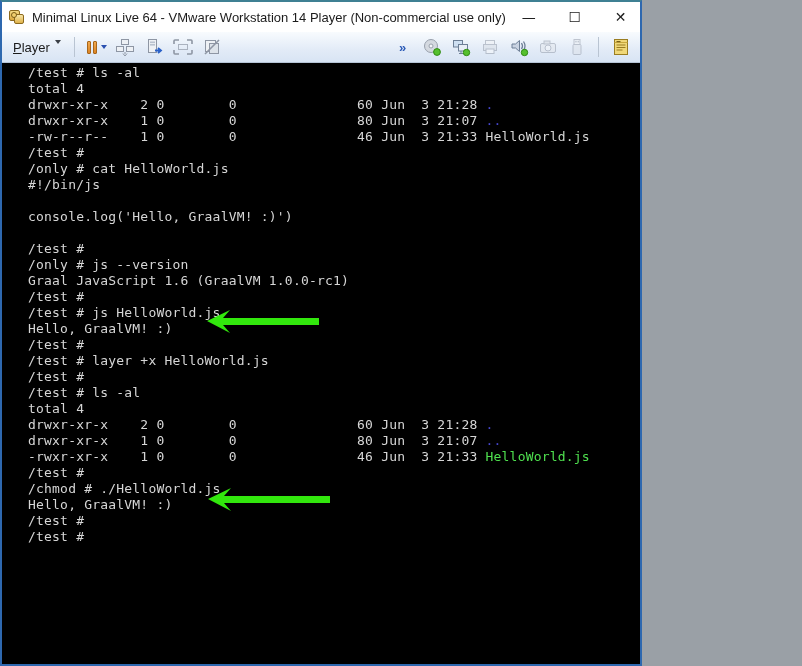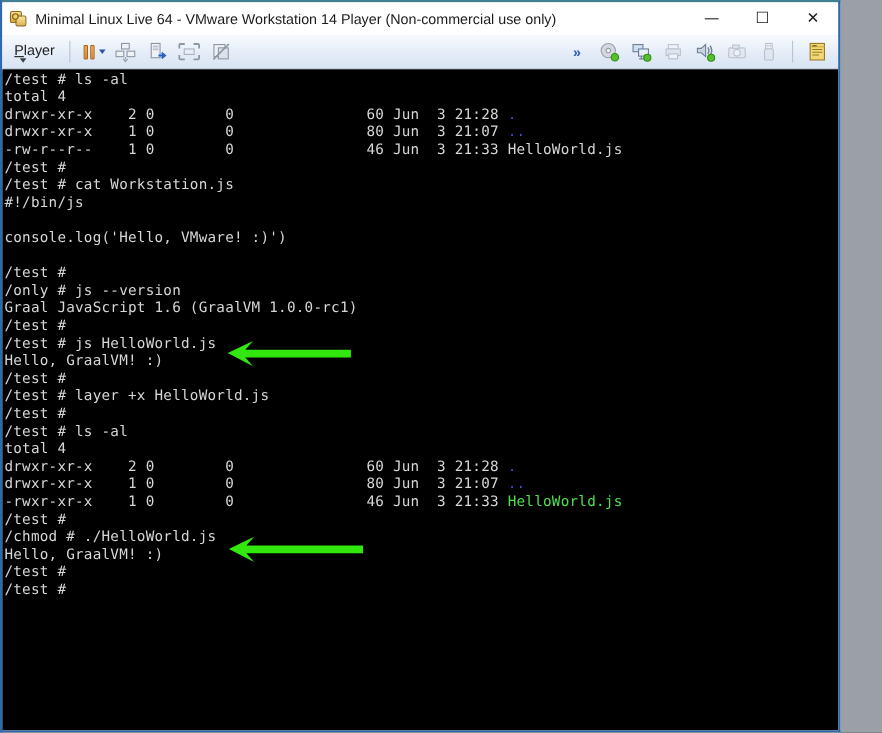--- a/index.html
+++ b/index.html
@@ -1,56 +1,56 @@
 <!DOCTYPE html>
 <html style="--fg: #d6d6d6; --dir: #4646cd; --exec: #4fe04f;"><head>
 <meta charset="utf-8">
 <style>
   html,body{margin:0;padding:0;background:#9aa0a6;}
   *{box-sizing:border-box;}
   .window{
-    width:764px;height:666px;
+    width:642px;height:666px;
     border-left:2px solid #2e68af;border-right:2px solid #2e68af;border-bottom:2px solid #2e68af;
     border-top:2px solid #3f8093;
-    background:#e5e5e5;
+    background:#fde047;
     font-family:"Liberation Sans","DejaVu Sans",sans-serif;
     position:relative;overflow:hidden;
   }
   
   .titlebar{height:30px;background:#ffffff;display:flex;align-items:center;padding-left:6px;}
   .vm-icon{width:18px;height:16px;position:relative;flex:0 0 auto;margin-right:6px;}
   .vm-icon .bx1{position:absolute;left:1px;top:1px;width:11px;height:11px;background:linear-gradient(#f4d984,#dca83f);border:1px solid #8d6a1e;border-radius:2px;}
   .vm-icon .bx2{position:absolute;left:6px;top:5px;width:10px;height:10px;background:linear-gradient(#f8e6a8,#e0b34c);border:1px solid #8d6a1e;border-radius:2px;}
   .vm-icon .gear{position:absolute;left:3px;top:3px;width:6px;height:6px;border:1px solid #7a5c16;border-radius:50%;background:#f2cf6f;}
   .title-text{font-size:13px;color:#1b1b1b;white-space:nowrap;}
   .win-controls{margin-left:auto;display:flex;height:30px;}
   .win-btn{width:46px;height:30px;display:flex;align-items:center;justify-content:center;font-size:14px;color:#202020;font-family:"DejaVu Sans",sans-serif;}
   
   .toolbar{height:31px;background:linear-gradient(#f8fbfe,#e2ebf7 60%,#d8e4f4);border-bottom:1px solid #b6c4d6;display:flex;align-items:center;padding:0 6px;gap:2px;}
-  .menu-item{display:flex;align-items:flex-start;padding:2px 5px;border-radius:2px;flex-direction:column;}
+  .menu-item{display:flex;align-items:flex-start;padding:2px 5px;border-radius:2px;}
   .menu-label{font-size:13px;color:#1b1b1b;}
   .menu-label .accel{text-decoration:underline;}
   .caret{width:0;height:0;border-left:3.5px solid transparent;border-right:3.5px solid transparent;border-top:4px solid #3a3f46;margin-left:5px;}
   .caret.blue{border-top-color:#2a50b0;margin-left:3px;}
   .vsep{width:1px;height:20px;background:#b9c4d2;margin:0 6px;flex:0 0 auto;}
   .tbtn{width:27px;height:25px;display:flex;align-items:center;justify-content:center;border-radius:3px;flex:0 0 auto;}
   .tbtn.dim svg{opacity:.5;}
   .pause-wrap{display:flex;align-items:center;padding:2px 3px;}
   .pbar{width:4px;height:13px;background:linear-gradient(#f0a84e,#db8424);border:1px solid #a8661a;border-radius:1px;margin:0 1px;}
   .spacer{flex:1;}
   .overflow-chevron{font-size:13px;font-weight:bold;color:#2b5bb7;padding:0 4px;}
   
   .terminal{
     position:relative;height:601px;background:#000;overflow:hidden;
     font-family:"DejaVu Sans Mono","Liberation Mono",monospace;
     font-size:13px;line-height:16px;letter-spacing:.2px;
     color:var(--fg,#d6d6d6);
     padding:2px 0 0 2px;
   }
-  .tline{white-space:pre;height:16px;}
+  .tline{white-space:pre;height:16px;margin-left:24px;}
   .c-fg{color:var(--fg,#d6d6d6);}
   .c-dir{color:var(--dir,#4646cd);}
   .c-exec{color:var(--exec,#4fe04f);}
   .arrow-svg{position:absolute;pointer-events:none;}
 </style>
 </head>
 <body>
 
 <div class="window">
 
@@ -189,24 +189,24 @@
   </div>
 
   <div class="terminal">
 
   <div class="tline"><span class="c-fg">/test # ls -al</span></div>
       <div class="tline"><span class="c-fg">total 4</span></div>
       <div class="tline"><span class="c-fg">drwxr-xr-x    2 0        0               60 Jun  3 21:28 </span><span class="c-dir">.</span></div>
       <div class="tline"><span class="c-fg">drwxr-xr-x    1 0        0               80 Jun  3 21:07 </span><span class="c-dir">..</span></div>
       <div class="tline"><span class="c-fg">-rw-r--r--    1 0        0               46 Jun  3 21:33 </span><span class="c-fg">HelloWorld.js</span></div>
       <div class="tline"><span class="c-fg">/test # </span></div>
-      <div class="tline"><span class="c-fg">/test # cat Workstation.js</span></div>
+      <div class="tline"><span class="c-fg">/only # cat HelloWorld.js</span></div>
       <div class="tline"><span class="c-fg">#!/bin/js</span></div>
       <div class="tline">&nbsp;</div>
-      <div class="tline"><span class="c-fg">console.log('Hello, VMware! :)')</span></div>
+      <div class="tline"><span class="c-fg">console.log('Hello, GraalVM! :)')</span></div>
       <div class="tline">&nbsp;</div>
       <div class="tline"><span class="c-fg">/test # </span></div>
       <div class="tline"><span class="c-fg">/only # js --version</span></div>
       <div class="tline"><span class="c-fg">Graal JavaScript 1.6 (GraalVM 1.0.0-rc1)</span></div>
       <div class="tline"><span class="c-fg">/test # </span></div>
       <div class="tline"><span class="c-fg">/test # js HelloWorld.js</span></div>
       <div class="tline"><span class="c-fg">Hello, GraalVM! :)</span></div>
       <div class="tline"><span class="c-fg">/test # </span></div>
       <div class="tline"><span class="c-fg">/test # layer +x HelloWorld.js</span></div>
       <div class="tline"><span class="c-fg">/test # </span></div>

